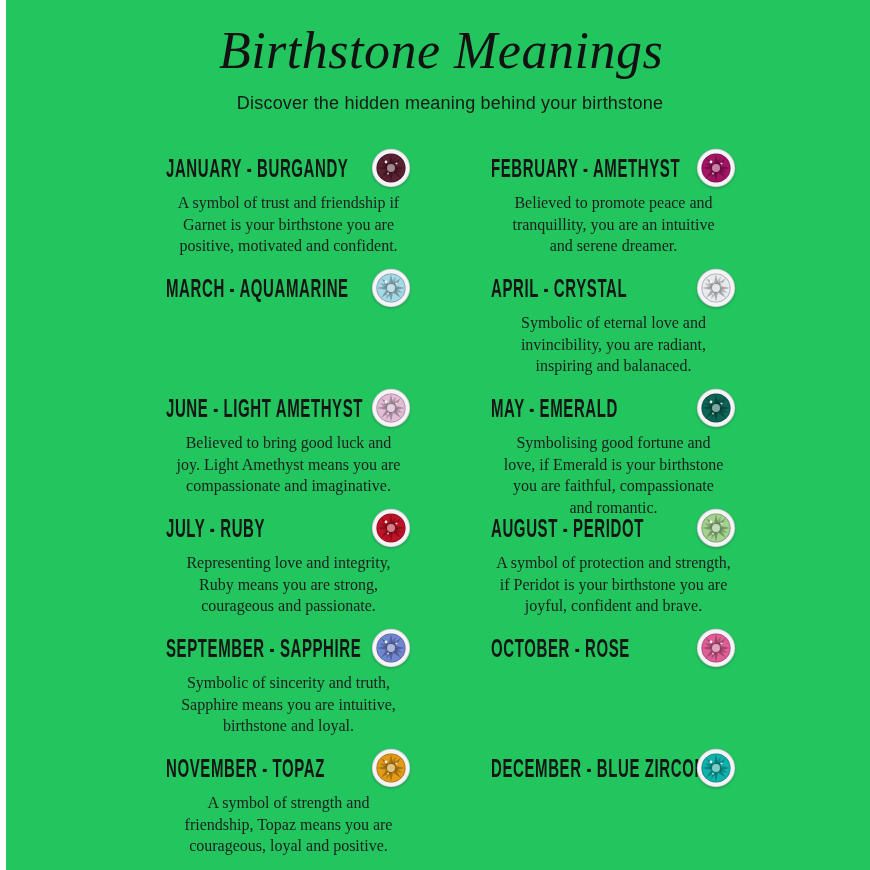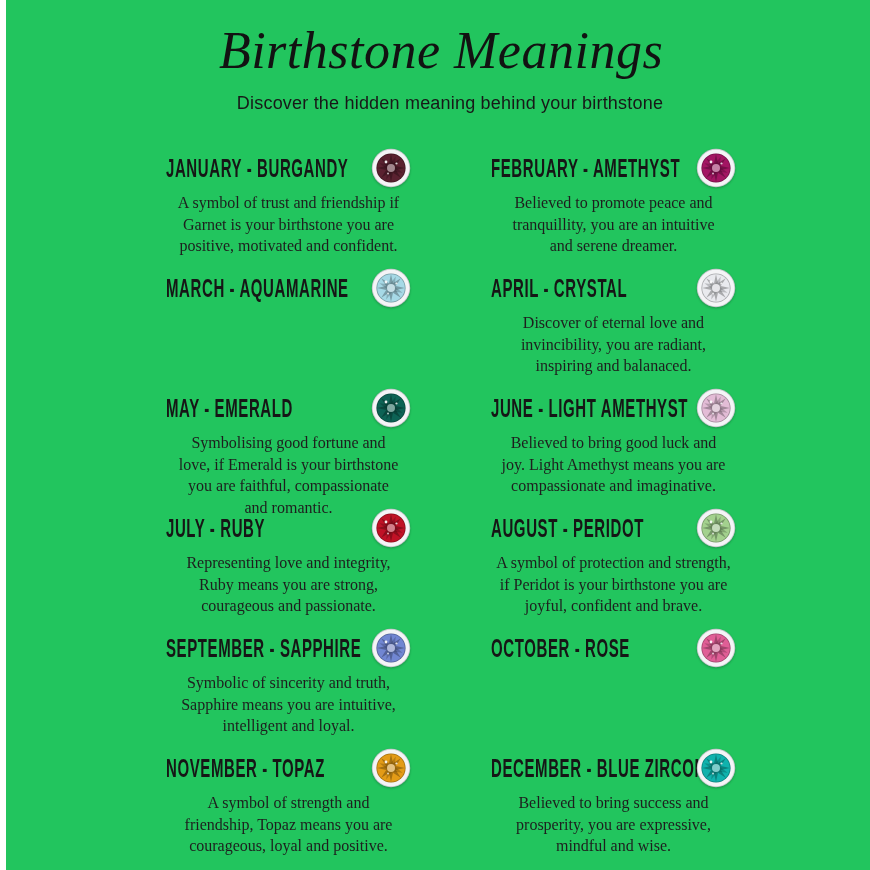--- a/index.html
+++ b/index.html
@@ -140,23 +140,43 @@
               <circle cx="20" cy="20" r="14.6" fill="rgb(167,168,171)"></circle>
               <circle cx="20" cy="20" r="13.8" fill="#e9eaee"></circle>
               <polygon points="33.80,20.00 24.80,21.99 29.76,29.76 21.99,24.80 20.00,33.80 18.01,24.80 10.24,29.76 15.20,21.99 6.20,20.00 15.20,18.01 10.24,10.24 18.01,15.20 20.00,6.20 21.99,15.20 29.76,10.24 24.80,18.01" fill="rgb(116,117,119)" opacity="0.55"></polygon>
               <polygon points="31.55,24.78 21.45,23.51 15.22,31.55 16.49,21.45 8.45,15.22 18.55,16.49 24.78,8.45 23.51,18.55" fill="rgb(116,117,119)" opacity="0.4"></polygon>
               <circle cx="20" cy="20" r="4" fill="rgb(245,245,247)" opacity="0.85"></circle>
               <circle cx="15" cy="14" r="1.4" fill="#ffffff" opacity="0.9"></circle>
               <circle cx="25.5" cy="15.5" r="1.1" fill="#ffffff" opacity="0.8"></circle>
               <circle cx="17" cy="25.5" r="1" fill="#ffffff" opacity="0.7"></circle>
             </svg></span>
         </div>
-        <p class="desc">Discover of eternal love and
+        <p class="desc">Symbolic of eternal love and
 invincibility, you are radiant,
 inspiring and balanaced.</p>
+      </div>
+      <div class="card">
+        <div class="card-head">
+          <h3 class="month-heading">JUNE - LIGHT AMETHYST</h3>
+          <span class="gem"><svg viewBox="0 0 40 40" width="40" height="40" xmlns="http://www.w3.org/2000/svg">
+              <circle cx="20" cy="20" r="19.2" fill="#c9c9cf"></circle>
+              <circle cx="20" cy="20" r="18.3" fill="#f4f4f6"></circle>
+              <circle cx="20" cy="20" r="14.6" fill="rgb(163,135,154)"></circle>
+              <circle cx="20" cy="20" r="13.8" fill="#e3bcd6"></circle>
+              <polygon points="33.80,20.00 24.80,21.99 29.76,29.76 21.99,24.80 20.00,33.80 18.01,24.80 10.24,29.76 15.20,21.99 6.20,20.00 15.20,18.01 10.24,10.24 18.01,15.20 20.00,6.20 21.99,15.20 29.76,10.24 24.80,18.01" fill="rgb(113,94,107)" opacity="0.55"></polygon>
+              <polygon points="31.55,24.78 21.45,23.51 15.22,31.55 16.49,21.45 8.45,15.22 18.55,16.49 24.78,8.45 23.51,18.55" fill="rgb(113,94,107)" opacity="0.4"></polygon>
+              <circle cx="20" cy="20" r="4" fill="rgb(242,224,236)" opacity="0.85"></circle>
+              <circle cx="15" cy="14" r="1.4" fill="#ffffff" opacity="0.9"></circle>
+              <circle cx="25.5" cy="15.5" r="1.1" fill="#ffffff" opacity="0.8"></circle>
+              <circle cx="17" cy="25.5" r="1" fill="#ffffff" opacity="0.7"></circle>
+            </svg></span>
+        </div>
+        <p class="desc">Believed to bring good luck and
+joy. Light Amethyst means you are
+compassionate and imaginative.</p>
       </div>
       <div class="card">
         <div class="card-head">
           <h3 class="month-heading">MAY - EMERALD</h3>
           <span class="gem"><svg viewBox="0 0 40 40" width="40" height="40" xmlns="http://www.w3.org/2000/svg">
               <circle cx="20" cy="20" r="19.2" fill="#c9c9cf"></circle>
               <circle cx="20" cy="20" r="18.3" fill="#f4f4f6"></circle>
               <circle cx="20" cy="20" r="14.6" fill="rgb(9,71,61)"></circle>
               <circle cx="20" cy="20" r="13.8" fill="#0d6355"></circle>
               <polygon points="33.80,20.00 24.80,21.99 29.76,29.76 21.99,24.80 20.00,33.80 18.01,24.80 10.24,29.76 15.20,21.99 6.20,20.00 15.20,18.01 10.24,10.24 18.01,15.20 20.00,6.20 21.99,15.20 29.76,10.24 24.80,18.01" fill="rgb(6,49,42)" opacity="0.55"></polygon>
@@ -167,40 +187,20 @@
               <circle cx="17" cy="25.5" r="1" fill="#ffffff" opacity="0.7"></circle>
             </svg></span>
         </div>
         <p class="desc">Symbolising good fortune and
 love, if Emerald is your birthstone
 you are faithful, compassionate
 and romantic.</p>
       </div>
       <div class="card">
         <div class="card-head">
-          <h3 class="month-heading">JUNE - LIGHT AMETHYST</h3>
-          <span class="gem"><svg viewBox="0 0 40 40" width="40" height="40" xmlns="http://www.w3.org/2000/svg">
-              <circle cx="20" cy="20" r="19.2" fill="#c9c9cf"></circle>
-              <circle cx="20" cy="20" r="18.3" fill="#f4f4f6"></circle>
-              <circle cx="20" cy="20" r="14.6" fill="rgb(163,135,154)"></circle>
-              <circle cx="20" cy="20" r="13.8" fill="#e3bcd6"></circle>
-              <polygon points="33.80,20.00 24.80,21.99 29.76,29.76 21.99,24.80 20.00,33.80 18.01,24.80 10.24,29.76 15.20,21.99 6.20,20.00 15.20,18.01 10.24,10.24 18.01,15.20 20.00,6.20 21.99,15.20 29.76,10.24 24.80,18.01" fill="rgb(113,94,107)" opacity="0.55"></polygon>
-              <polygon points="31.55,24.78 21.45,23.51 15.22,31.55 16.49,21.45 8.45,15.22 18.55,16.49 24.78,8.45 23.51,18.55" fill="rgb(113,94,107)" opacity="0.4"></polygon>
-              <circle cx="20" cy="20" r="4" fill="rgb(242,224,236)" opacity="0.85"></circle>
-              <circle cx="15" cy="14" r="1.4" fill="#ffffff" opacity="0.9"></circle>
-              <circle cx="25.5" cy="15.5" r="1.1" fill="#ffffff" opacity="0.8"></circle>
-              <circle cx="17" cy="25.5" r="1" fill="#ffffff" opacity="0.7"></circle>
-            </svg></span>
-        </div>
-        <p class="desc">Believed to bring good luck and
-joy. Light Amethyst means you are
-compassionate and imaginative.</p>
-      </div>
-      <div class="card">
-        <div class="card-head">
           <h3 class="month-heading">JULY - RUBY</h3>
           <span class="gem"><svg viewBox="0 0 40 40" width="40" height="40" xmlns="http://www.w3.org/2000/svg">
               <circle cx="20" cy="20" r="19.2" fill="#c9c9cf"></circle>
               <circle cx="20" cy="20" r="18.3" fill="#f4f4f6"></circle>
               <circle cx="20" cy="20" r="14.6" fill="rgb(138,12,27)"></circle>
               <circle cx="20" cy="20" r="13.8" fill="#c01226"></circle>
               <polygon points="33.80,20.00 24.80,21.99 29.76,29.76 21.99,24.80 20.00,33.80 18.01,24.80 10.24,29.76 15.20,21.99 6.20,20.00 15.20,18.01 10.24,10.24 18.01,15.20 20.00,6.20 21.99,15.20 29.76,10.24 24.80,18.01" fill="rgb(96,9,19)" opacity="0.55"></polygon>
               <polygon points="31.55,24.78 21.45,23.51 15.22,31.55 16.49,21.45 8.45,15.22 18.55,16.49 24.78,8.45 23.51,18.55" fill="rgb(96,9,19)" opacity="0.4"></polygon>
               <circle cx="20" cy="20" r="4" fill="rgb(226,148,157)" opacity="0.85"></circle>
               <circle cx="15" cy="14" r="1.4" fill="#ffffff" opacity="0.9"></circle>
@@ -243,21 +243,21 @@
               <polygon points="33.80,20.00 24.80,21.99 29.76,29.76 21.99,24.80 20.00,33.80 18.01,24.80 10.24,29.76 15.20,21.99 6.20,20.00 15.20,18.01 10.24,10.24 18.01,15.20 20.00,6.20 21.99,15.20 29.76,10.24 24.80,18.01" fill="rgb(56,67,105)" opacity="0.55"></polygon>
               <polygon points="31.55,24.78 21.45,23.51 15.22,31.55 16.49,21.45 8.45,15.22 18.55,16.49 24.78,8.45 23.51,18.55" fill="rgb(56,67,105)" opacity="0.4"></polygon>
               <circle cx="20" cy="20" r="4" fill="rgb(191,200,234)" opacity="0.85"></circle>
               <circle cx="15" cy="14" r="1.4" fill="#ffffff" opacity="0.9"></circle>
               <circle cx="25.5" cy="15.5" r="1.1" fill="#ffffff" opacity="0.8"></circle>
               <circle cx="17" cy="25.5" r="1" fill="#ffffff" opacity="0.7"></circle>
             </svg></span>
         </div>
         <p class="desc">Symbolic of sincerity and truth,
 Sapphire means you are intuitive,
-intelligent and loyal.</p>
+birthstone and loyal.</p>
       </div>
       <div class="card">
         <div class="card-head">
           <h3 class="month-heading">OCTOBER - ROSE</h3>
           <span class="gem"><svg viewBox="0 0 40 40" width="40" height="40" xmlns="http://www.w3.org/2000/svg">
               <circle cx="20" cy="20" r="19.2" fill="#c9c9cf"></circle>
               <circle cx="20" cy="20" r="18.3" fill="#f4f4f6"></circle>
               <circle cx="20" cy="20" r="14.6" fill="rgb(161,67,108)"></circle>
               <circle cx="20" cy="20" r="13.8" fill="#e05e96"></circle>
               <polygon points="33.80,20.00 24.80,21.99 29.76,29.76 21.99,24.80 20.00,33.80 18.01,24.80 10.24,29.76 15.20,21.99 6.20,20.00 15.20,18.01 10.24,10.24 18.01,15.20 20.00,6.20 21.99,15.20 29.76,10.24 24.80,18.01" fill="rgb(112,47,75)" opacity="0.55"></polygon>
@@ -298,18 +298,15 @@
               <circle cx="20" cy="20" r="14.6" fill="rgb(11,128,124)"></circle>
               <circle cx="20" cy="20" r="13.8" fill="#10b2ad"></circle>
               <polygon points="33.80,20.00 24.80,21.99 29.76,29.76 21.99,24.80 20.00,33.80 18.01,24.80 10.24,29.76 15.20,21.99 6.20,20.00 15.20,18.01 10.24,10.24 18.01,15.20 20.00,6.20 21.99,15.20 29.76,10.24 24.80,18.01" fill="rgb(8,89,86)" opacity="0.55"></polygon>
               <polygon points="31.55,24.78 21.45,23.51 15.22,31.55 16.49,21.45 8.45,15.22 18.55,16.49 24.78,8.45 23.51,18.55" fill="rgb(8,89,86)" opacity="0.4"></polygon>
               <circle cx="20" cy="20" r="4" fill="rgb(147,220,218)" opacity="0.85"></circle>
               <circle cx="15" cy="14" r="1.4" fill="#ffffff" opacity="0.9"></circle>
               <circle cx="25.5" cy="15.5" r="1.1" fill="#ffffff" opacity="0.8"></circle>
               <circle cx="17" cy="25.5" r="1" fill="#ffffff" opacity="0.7"></circle>
             </svg></span>
         </div>
-        <p class="desc">Believed to bring success and
-prosperity, you are expressive,
-mindful and wise.</p>
       </div>
     </div>
 </div>
 
 </body></html>

